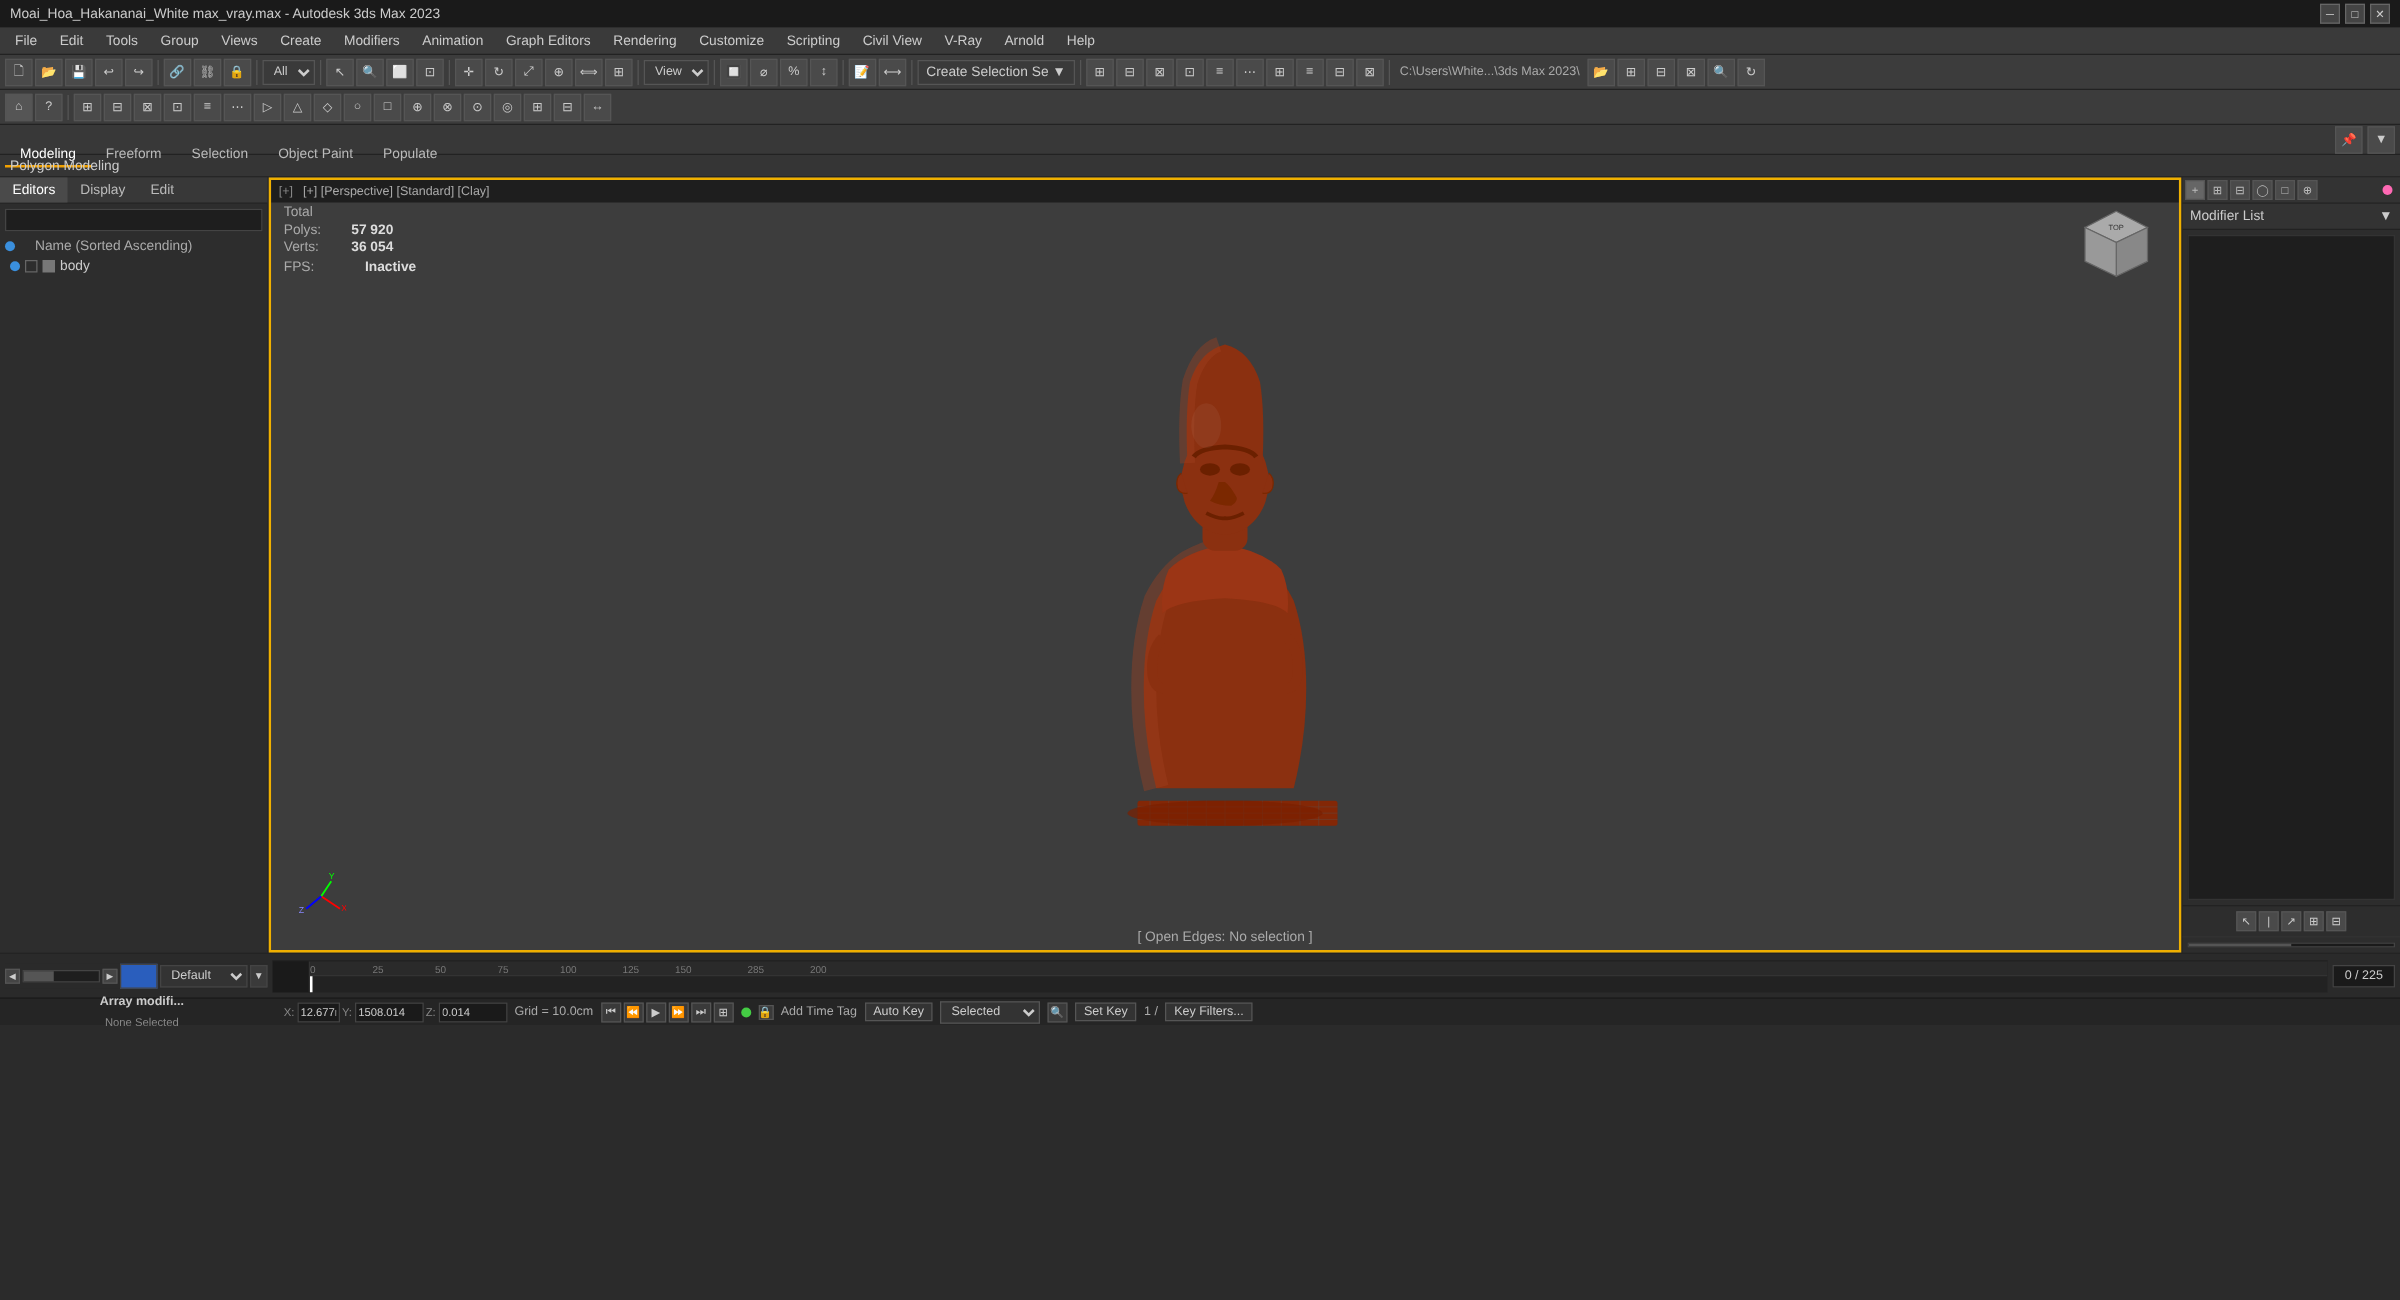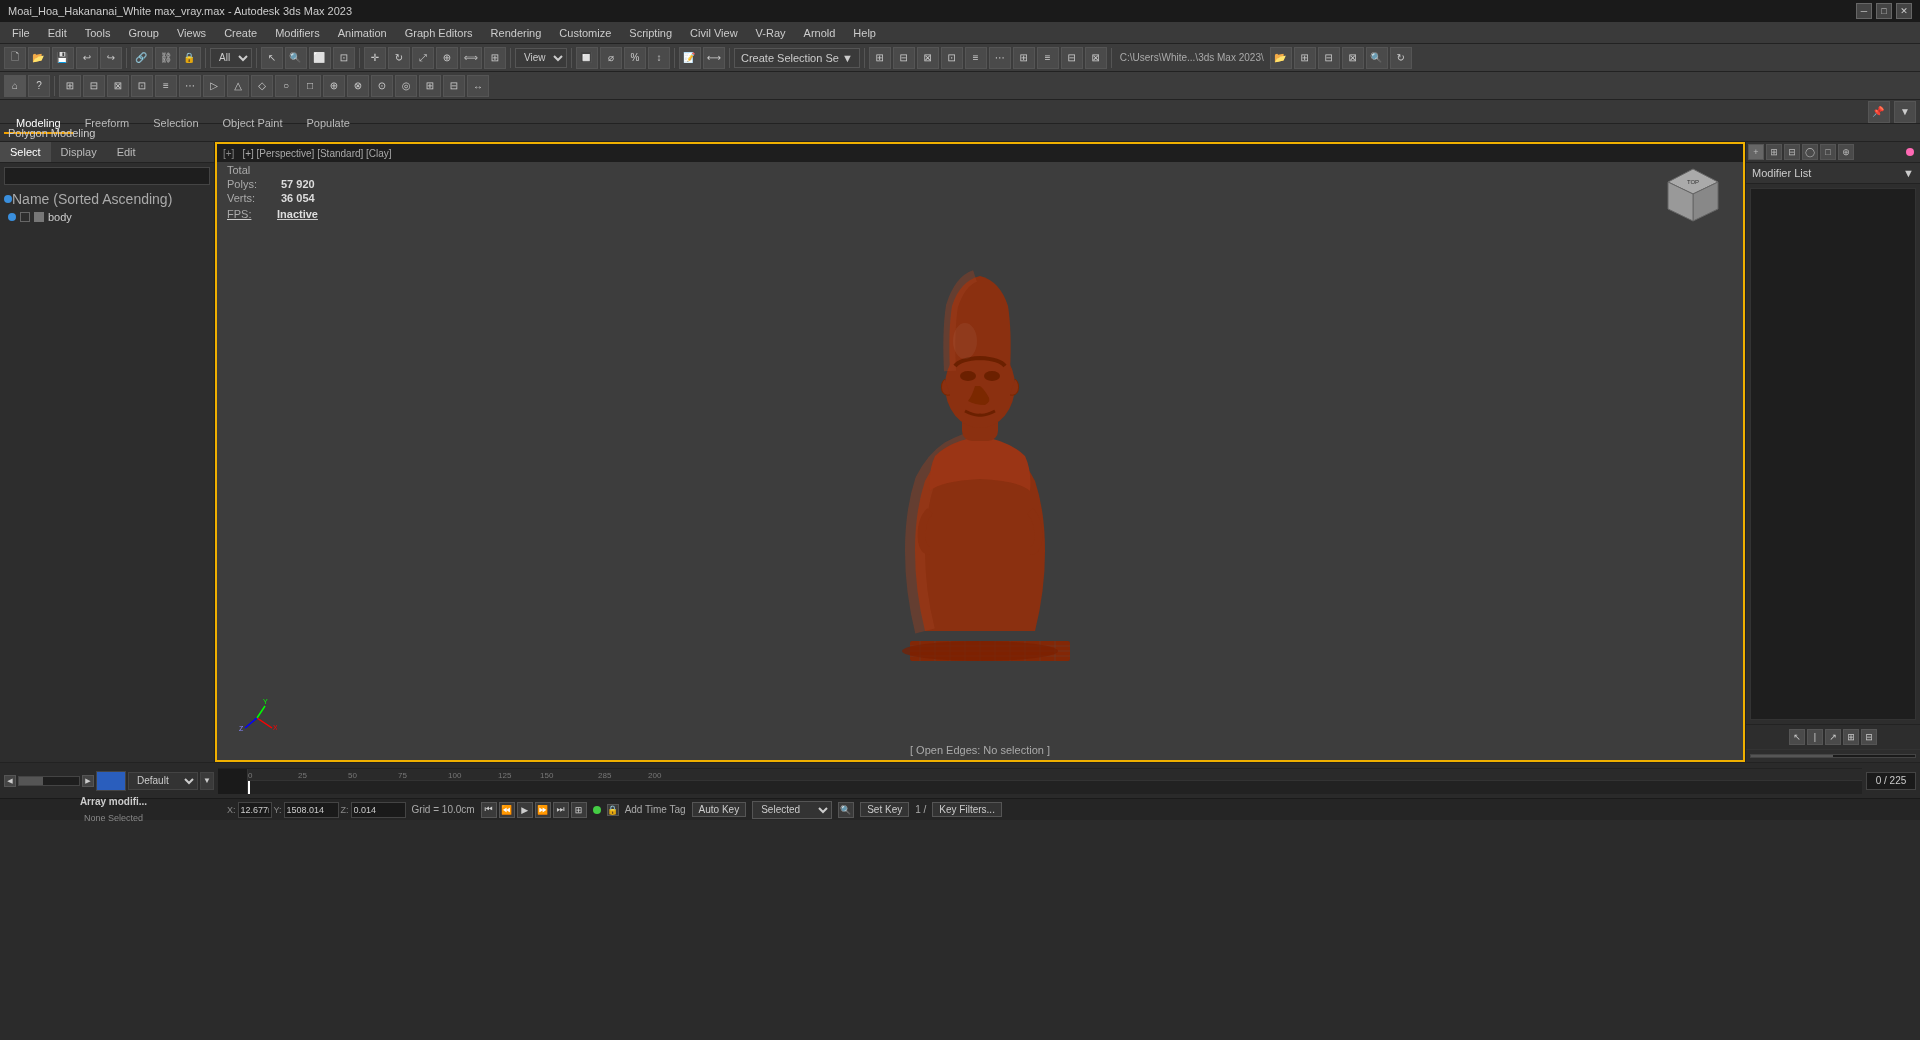--- a/index.html
+++ b/index.html
@@ -200,23 +200,23 @@
       background: #1e1e1e;
       border: 1px solid #444;
       color: #ccc;
       font-size: 10px;
       padding: 0 4px;
       margin-bottom: 4px;
     }
     .tree-header {
       display: flex;
       align-items: center;
-      gap: 0;
+      gap: 16px;
       padding: 2px 0;
-      font-size: 14px;
+      font-size: 11px;
       color: #aaa;
       text-align: center;
     }
     .tree-item {
       display: flex;
       align-items: center;
       gap: 4px;
       padding: 2px 4px;
       font-size: 11px;
       cursor: pointer;
@@ -692,21 +692,21 @@
 </div>
 
 <div id="poly-bar">
   <span>Polygon Modeling</span>
 </div>
 
 <div id="content-area" style="height: 620px; display:flex;">
 
   <div id="left-panel">
     <div id="sde-tabs">
-      <div class="sde-tab active">Select</div>
+      <div class="sde-tab active">Editors</div>
       <div class="sde-tab">Display</div>
       <div class="sde-tab">Edit</div>
     </div>
     <div id="scene-tree">
       <input class="tree-search" type="text" style="">
       <div class="tree-header">
         <div style="width:8px;height:8px;border-radius:50%;background:#3a8fdd;"></div>
         <span>Name (Sorted Ascending)</span>
       </div>
       <div class="tree-item">
@@ -731,21 +731,21 @@
         <span class="stat-label">Total</span>
       </div>
       <div class="stat-row">
         <span class="stat-label">Polys:</span>
         <span class="stat-value">57 920</span>
       </div>
       <div class="stat-row">
         <span class="stat-label">Verts:</span>
         <span class="stat-value">36 054</span>
       </div>
-      <div class="fps-row" style="display:flex; gap:0; margin-top:4px;text-decoration:underline;">
+      <div class="fps-row" style="display:flex; gap:15px; margin-top:4px;">
         <span class="stat-label">FPS:</span>
         <span class="stat-value">Inactive</span>
       </div>
     </div>
 
     <div id="statue-area">
       <svg width="320" height="480" viewBox="0 0 320 480">
 
         <rect x="90" y="430" width="160" height="20" rx="2" fill="#8B2500" opacity="0.9"></rect>
 

